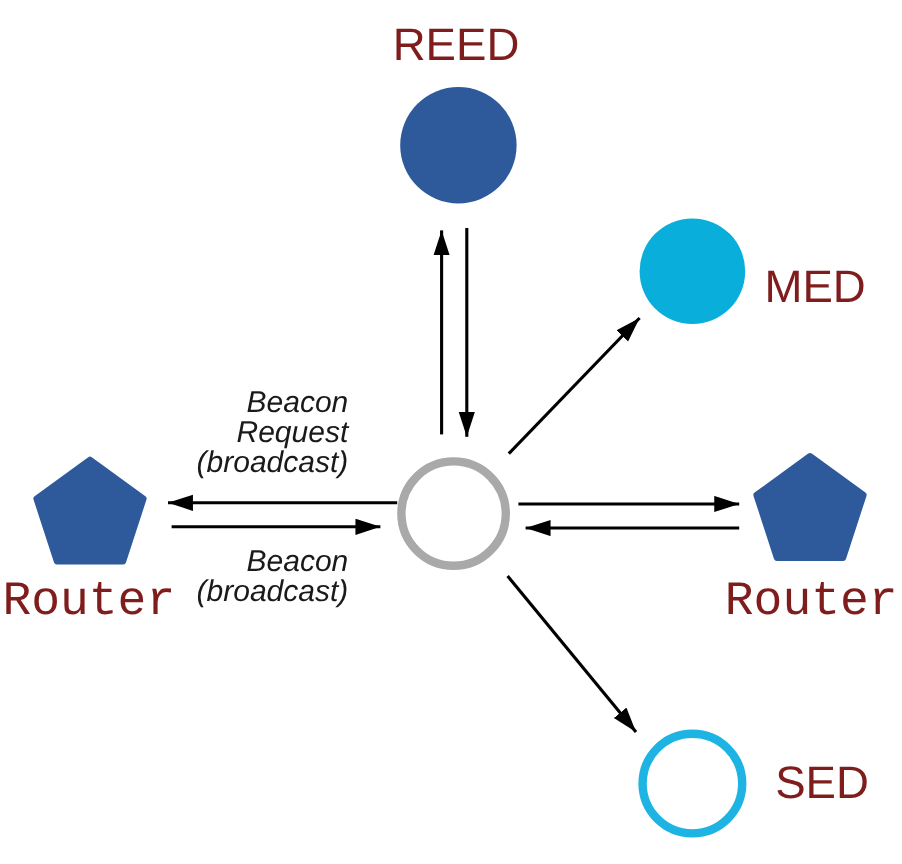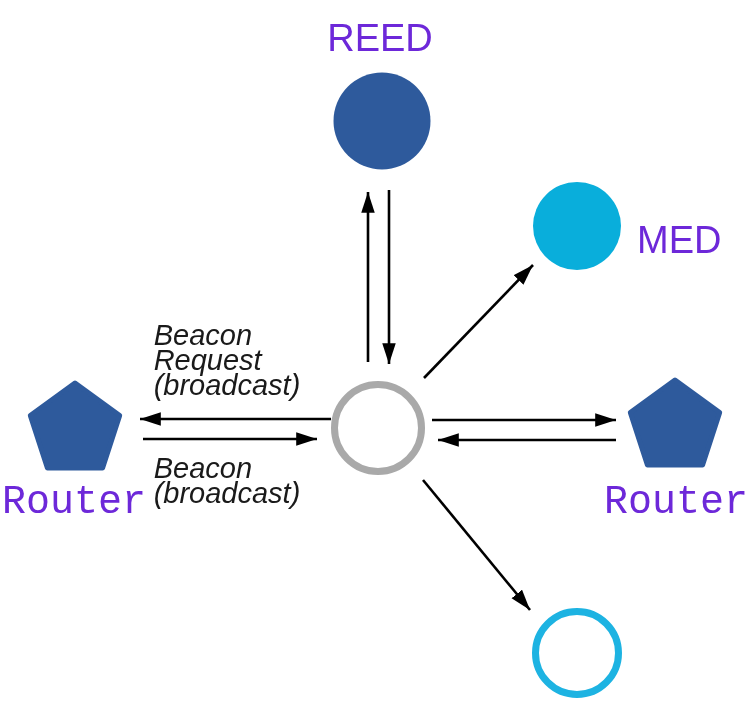--- a/index.html
+++ b/index.html
@@ -15,40 +15,40 @@
     background: #ffffff;
     overflow: hidden;
   }
   .canvas svg {
     position: absolute;
     left: 0;
     top: 0;
   }
   .label {
     position: absolute;
-    color: #6d28d9;
+    color: #7f1d1d;
     font-size: 38px;
     line-height: 38px;
     white-space: nowrap;
   }
   .label.centered {
     transform: translateX(-50%);
     text-align: center;
   }
   .label.router {
     font-size: 40px;
     line-height: 40px;
     font-family: Liberation Mono, monospace;
   }
   .annotation {
     position: absolute;
     transform: translateX(-50%);
-    text-align: left;
+    text-align: right;
     color: #1a1a1a;
-    font-size: 29px;
+    font-size: 25px;
     line-height: 25px;
     font-style: italic;
     white-space: pre-line;
   }
 </style>
 </head>
 <body>
 
 <div class="canvas">
 
@@ -89,20 +89,21 @@
   </svg>
 
   <div class="label centered" style="left:380px; top:19px;">REED</div>
 
   <div class="label" style="left:637px; top:221px;">MED</div>
 
   <div class="label centered router" style="left:74px; top:483px;">Router</div>
 
   <div class="label centered router" style="left:676px; top:483px;">Router</div>
 
+  <div class="label" style="left:646px; top:634px;">SED</div>
 
   <div class="annotation" style="left:227px; top:323px;">Beacon
 Request
 (broadcast)</div>
 
   <div class="annotation" style="left:227px; top:456px;">Beacon
 (broadcast)</div>
 
 </div>
 

